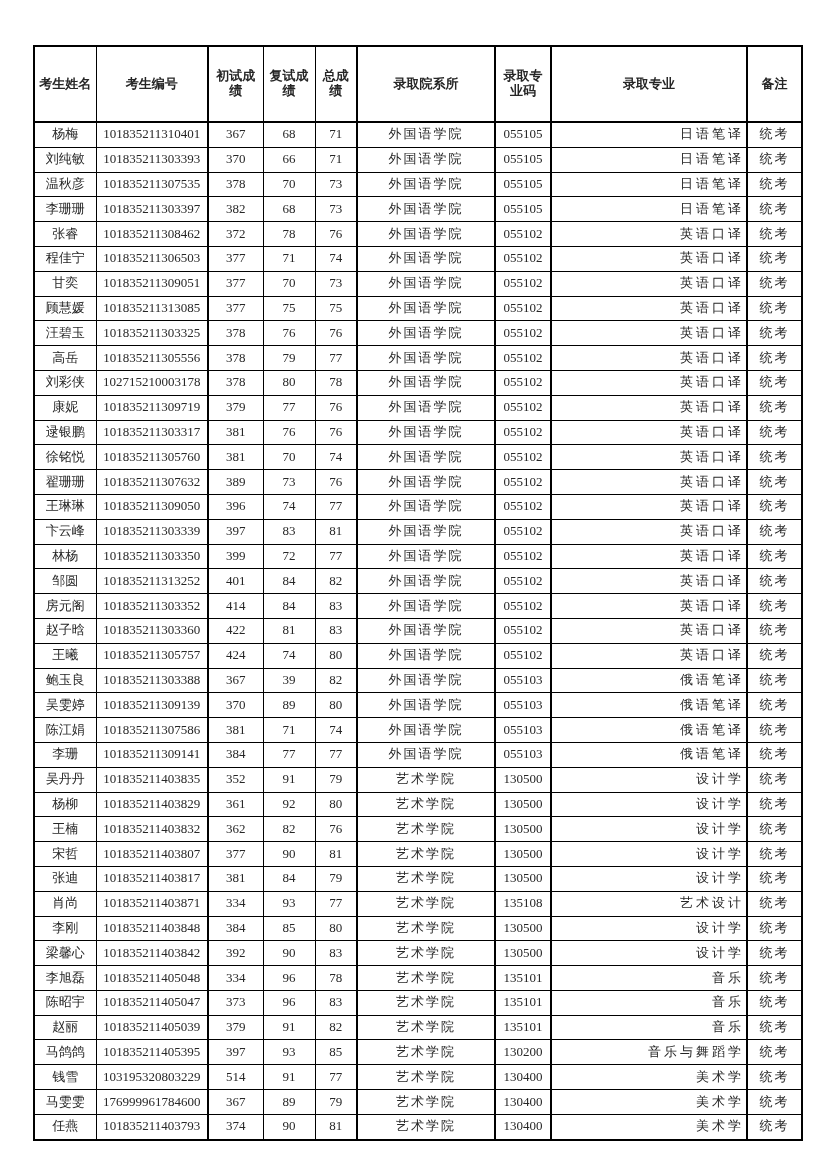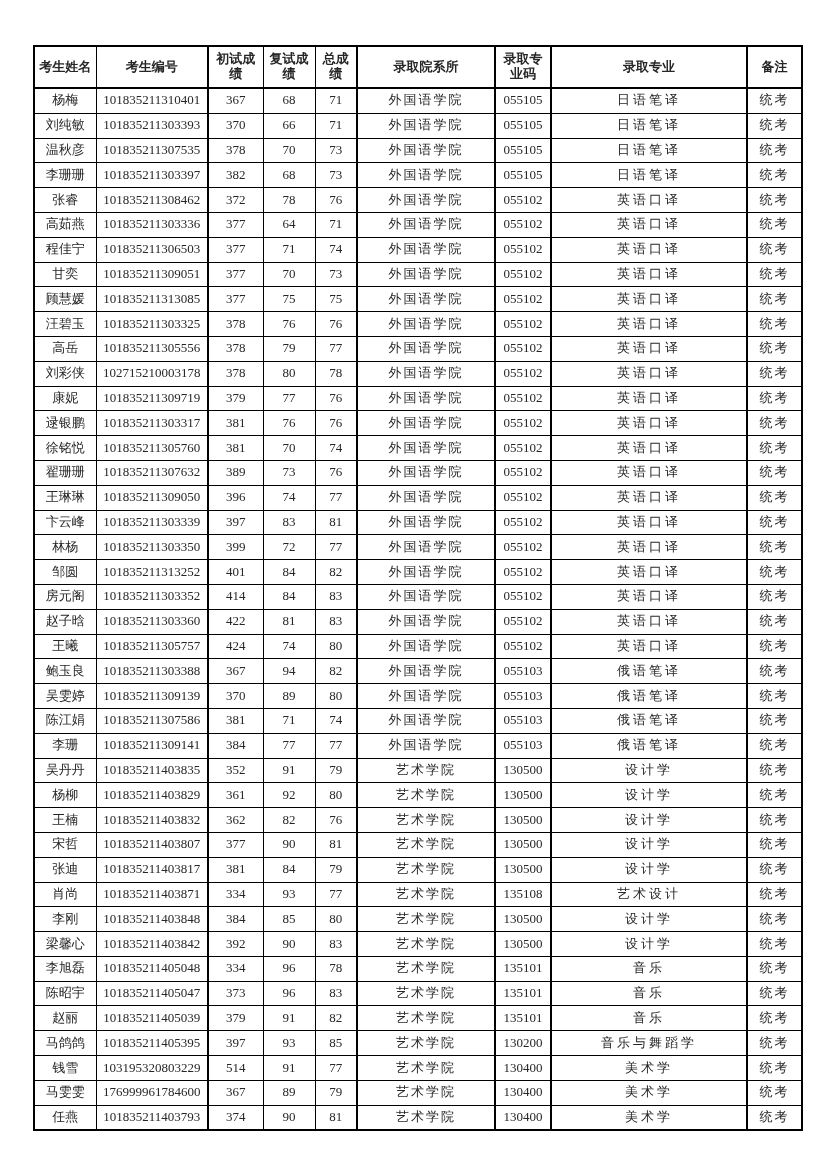--- a/index.html
+++ b/index.html
@@ -14,29 +14,29 @@
     border:2px solid #000;
   }
   th,td{
     border:1px solid #000;
     text-align:center;vertical-align:middle;
     overflow:hidden;white-space:nowrap;
     padding:0 2px;font-size:13px;line-height:1.15;
   }
   th{
     font-weight:bold;height:40px;white-space:normal;
-    word-break:break-all;padding:0 4px;
+    word-break:break-all;padding:17px 4px;
   }
   td{height:23.8px;}
   
   .vthick{border-right-width:2px;}
   thead tr{border-bottom:2px solid #000;}
   
   .sp{letter-spacing:2px;}
-  .sp-major{letter-spacing:3px;}
+  .sp-major{letter-spacing:3px;text-align:right;}
 </style>
 </head>
 <body>
 
 <div class="sheet">
   <table>
     <colgroup>
         <col style="width: 62px;">
         <col style="width: 112px;">
         <col style="width: 55px;">
@@ -110,31 +110,20 @@
           <td class="vthick">101835211308462</td>
           <td>372</td>
           <td>78</td>
           <td class="vthick">76</td>
           <td class="vthick sp">外国语学院</td>
           <td class="vthick">055102</td>
           <td class="vthick sp-major">英语口译</td>
           <td class="sp">统考</td>
         </tr>
         <tr>
-          <td>高茹燕</td>
-          <td class="vthick">101835211303336</td>
-          <td>377</td>
-          <td>64</td>
-          <td class="vthick">71</td>
-          <td class="vthick sp">外国语学院</td>
-          <td class="vthick">055102</td>
-          <td class="vthick sp-major">英语口译</td>
-          <td class="sp">统考</td>
-        </tr>
-        <tr>
           <td>程佳宁</td>
           <td class="vthick">101835211306503</td>
           <td>377</td>
           <td>71</td>
           <td class="vthick">74</td>
           <td class="vthick sp">外国语学院</td>
           <td class="vthick">055102</td>
           <td class="vthick sp-major">英语口译</td>
           <td class="sp">统考</td>
         </tr>
@@ -311,21 +300,21 @@
           <td class="vthick">80</td>
           <td class="vthick sp">外国语学院</td>
           <td class="vthick">055102</td>
           <td class="vthick sp-major">英语口译</td>
           <td class="sp">统考</td>
         </tr>
         <tr>
           <td>鲍玉良</td>
           <td class="vthick">101835211303388</td>
           <td>367</td>
-          <td>94</td>
+          <td>39</td>
           <td class="vthick">82</td>
           <td class="vthick sp">外国语学院</td>
           <td class="vthick">055103</td>
           <td class="vthick sp-major">俄语笔译</td>
           <td class="sp">统考</td>
         </tr>
         <tr>
           <td>吴雯婷</td>
           <td class="vthick">101835211309139</td>
           <td>370</td>

